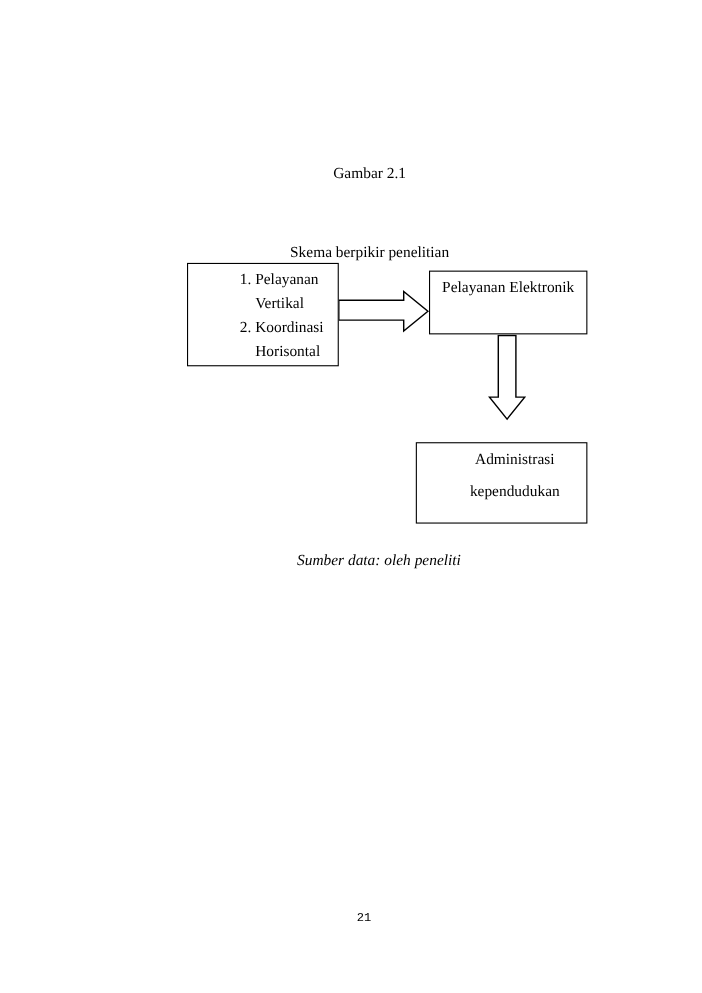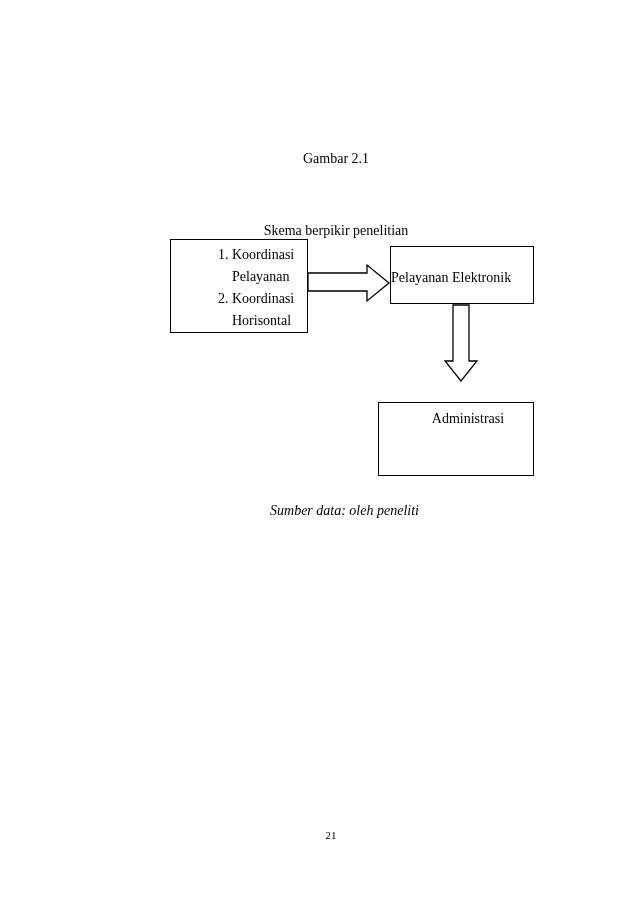--- a/index.html
+++ b/index.html
@@ -51,23 +51,23 @@
   }
   .box-factors ol {
     list-style: decimal;
     margin: 4px 8px 0 0;
     padding-left: 61px;
     line-height: 22px;
   }
   .box-service {
     left: 390px; top: 246px;
     width: 144px; height: 58px;
-    text-align: left;
+    text-align: center;
     line-height: 22px;
-    padding-top: 20px;
+    padding-top: 4px;
   }
   .box-admin {
     left: 378px; top: 402px;
     width: 156px; height: 74px;
     text-align: center;
     line-height: 29px;
     padding-top: 1px;
     padding-left: 24px;
   }
   .arrow-layer {
@@ -81,51 +81,52 @@
     left: 122px; top: 503px;
     width: 445px;
     text-align: center;
     font-style: italic;
     font-size: 14px;
   }
   .page-number {
     position: absolute;
     left: 24px; right: 0; top: 829px;
     text-align: center;
-    font-family: Liberation Serif, serif;
+    font-family: Liberation Mono, monospace;
     font-size: 11px;
   }
 </style>
 </head>
 <body>
 
 <div class="page">
 
 
   <div class="fig-label">Gambar 2.1</div>
 
   <div class="fig-title">Skema berpikir penelitian</div>
 
   <svg class="arrow-layer" viewBox="0 0 638 903" xmlns="http://www.w3.org/2000/svg">
     <polygon points="308,273 367,273 367,265 389,283 367,301 367,291 308,291" fill="#ffffff" stroke="#000000" stroke-width="1.3" stroke-linejoin="miter"></polygon>
     <polygon points="453,305 469,305 469,361 477,361 461,381 445,361 453,361" fill="#ffffff" stroke="#000000" stroke-width="1.3" stroke-linejoin="miter"></polygon>
   </svg>
 
   <div class="dbox box-factors">
     <ol>
-      <li>Koordinasi Pelayanan</li>
+      <li>Pelayanan Vertikal</li>
       <li>Koordinasi Horisontal</li>
     </ol>
   </div>
 
   <div class="dbox box-service">
     <div>Pelayanan Elektronik</div>
   </div>
 
   <div class="dbox box-admin">
     <div>Administrasi</div>
+    <div>kependudukan</div>
   </div>
 
   <div class="source-note">Sumber data: oleh peneliti</div>
 
   <div class="page-number">21</div>
 
 </div>
 
 </body></html>

